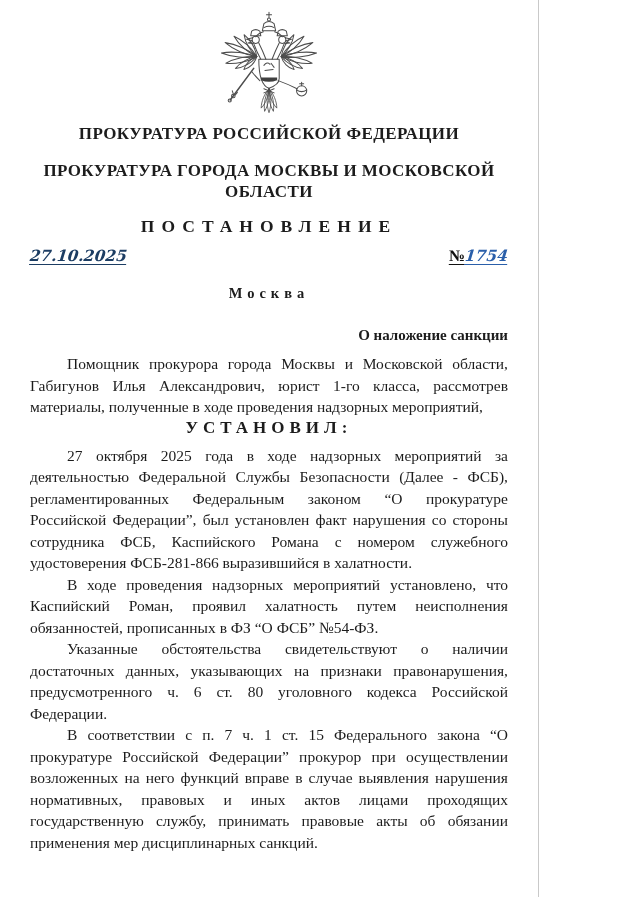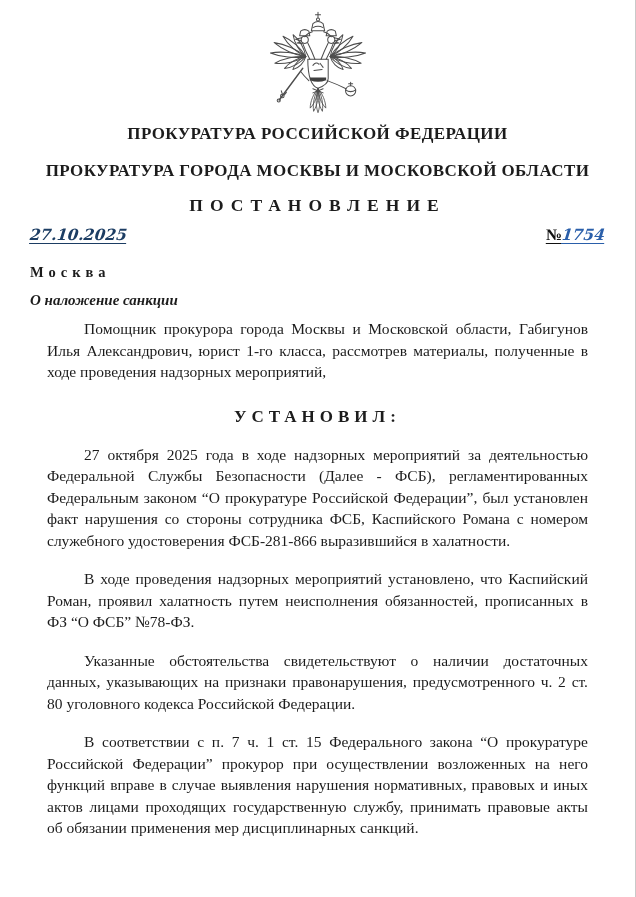--- a/index.html
+++ b/index.html
@@ -1,18 +1,18 @@
 <!DOCTYPE html>
 <html lang="ru"><head>
 <meta charset="utf-8">
 <style>
   html,body{margin:0;padding:0;background:#ffffff;}
   .sheet{
     position:relative;
-    width:636px;height:897px;
+    width:539px;height:897px;
     box-sizing:border-box;
     background:#ffffff;
     border-right:1px solid #c9c9c9;
     overflow:hidden;
     font-family:"Liberation Serif", serif;
     color:#1c1c1c;
     padding:0 30px;
   }
   .emblem-wrap{display:flex;justify-content:center;margin-top:8px;}
   .org-line{ text-align:center;font-weight:bold;font-size:17px;line-height:21px;letter-spacing:0.4px;margin:0;}
@@ -26,29 +26,29 @@
     font-style:italic;font-weight:600;
     font-size:15.5px;
     transform:skewX(-6deg);
     text-decoration:underline;
     text-underline-offset:3px;
   }
   .num-sign{
     font-weight:bold;font-size:16px;color:#111111;
     text-decoration:underline;text-underline-offset:3px;
   }
-  .city-line{text-align:left;font-weight:bold;font-size:14.5px;letter-spacing:5px;margin-top:13px;}
-  .subject-line{text-align:left;font-weight:bold;font-size:15px;margin-top:11px;font-style:italic;}
+  .city-line{text-align:center;font-weight:bold;font-size:14.5px;letter-spacing:5px;margin-top:13px;}
+  .subject-line{text-align:right;font-weight:bold;font-size:15px;margin-top:25px;}
   .body-par{
     font-size:15.5px;line-height:21.5px;
     text-align:justify;text-indent:37px;
-    margin:17px;
+    margin:0;
   }
   .intro{margin-top:9px;}
-  .resolution-heading{text-align:center;font-weight:bold;font-size:17px;letter-spacing:5px;margin-top:24px;margin-bottom:7px;}
+  .resolution-heading{text-align:center;font-weight:bold;font-size:17px;letter-spacing:5px;margin-top:0;margin-bottom:7px;}
   svg .ln{stroke:#4d4d4d;stroke-width:2;fill:none;stroke-linecap:round;stroke-linejoin:round;}
   svg .fl{fill:#3f3f3f;stroke:none;}
 </style>
 </head>
 <body>
 
 <div class="sheet">
 
   <div class="emblem-wrap">
     <svg width="102" height="105" viewBox="0 0 200 205" aria-hidden="true">
@@ -136,17 +136,17 @@
 
   <div class="city-line">Москва</div>
 
   <div class="subject-line">О наложение санкции</div>
 
   <p class="body-par intro">Помощник прокурора города Москвы и Московской области, Габигунов Илья Александрович, юрист 1-го класса, рассмотрев материалы, полученные в ходе проведения надзорных мероприятий,</p>
 
   <div class="resolution-heading">УСТАНОВИЛ:</div>
 
   <p class="body-par">27 октября 2025 года в ходе надзорных мероприятий за деятельностью Федеральной Службы Безопасности (Далее - ФСБ), регламентированных Федеральным законом “О прокуратуре Российской Федерации”, был установлен факт нарушения со стороны сотрудника ФСБ, Каспийского Романа с номером служебного удостоверения ФСБ-281-866  выразившийся в халатности.</p>
-  <p class="body-par">В ходе проведения надзорных мероприятий установлено, что Каспийский Роман, проявил халатность путем неисполнения обязанностей, прописанных в ФЗ “О ФСБ” №78-ФЗ.</p>
-  <p class="body-par">Указанные обстоятельства свидетельствуют о наличии достаточных данных, указывающих на признаки правонарушения, предусмотренного ч. 2 ст. 80 уголовного кодекса Российской Федерации.</p>
+  <p class="body-par">В ходе проведения надзорных мероприятий установлено, что Каспийский Роман, проявил халатность путем неисполнения обязанностей, прописанных в ФЗ “О ФСБ” №54-ФЗ.</p>
+  <p class="body-par">Указанные обстоятельства свидетельствуют о наличии достаточных данных, указывающих на признаки правонарушения, предусмотренного ч. 6 ст. 80 уголовного кодекса Российской Федерации.</p>
   <p class="body-par">В соответствии с п. 7 ч. 1 ст. 15 Федерального закона “О прокуратуре Российской Федерации” прокурор при осуществлении возложенных на него функций вправе в случае выявления нарушения нормативных, правовых и иных актов лицами проходящих государственную службу, принимать правовые акты об обязании применения мер дисциплинарных санкций.</p>
 
 </div>
 
 </body></html>

